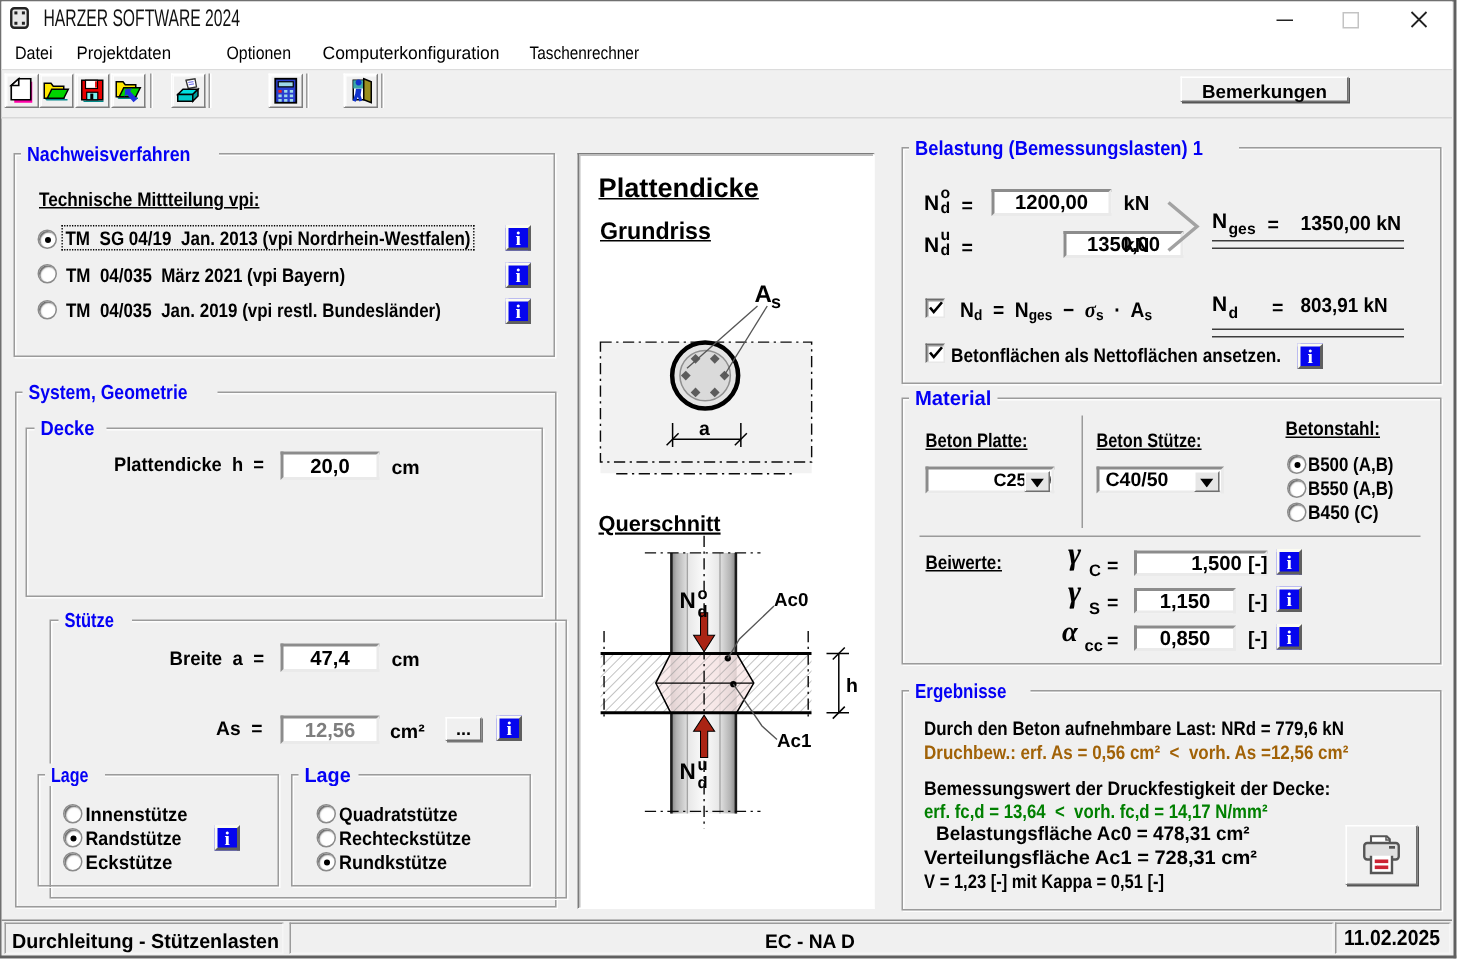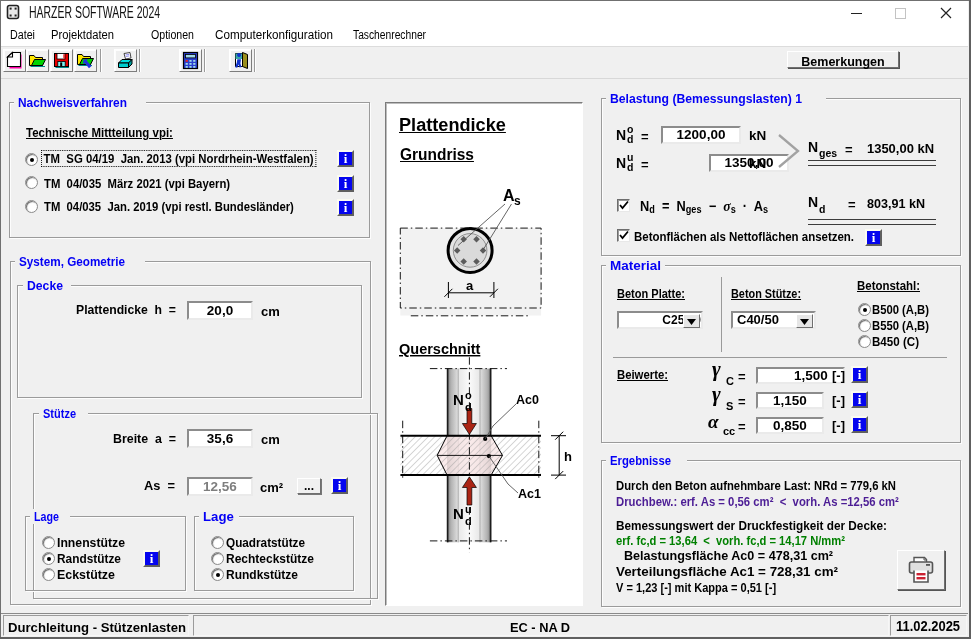--- a/index.html
+++ b/index.html
@@ -147,21 +147,21 @@
   <div class="glab" style="left:5px;"><span class="sx" id="g3">Decke</span></div>
 </div>
 <div class="t" style="left:76px;top:303px;"><span class="sx" id="t2">Plattendicke&nbsp; h&nbsp; =</span></div>
 <div class="inp" style="left:187px;top:301px;width:62px;height:15px;line-height:15px;">20,0</div>
 <div class="t" style="left:261px;top:305px;">cm</div>
 
 <div class="g" style="left:17px;top:413px;width:343px;height:184px;margin-left:16px;">
   <div class="glab" style="left:5px;"><span class="sx" id="g4">Stütze</span></div>
 </div>
 <div class="t" style="left:113px;top:431.5px;"><span class="sx" id="t3">Breite&nbsp; a&nbsp; =</span></div>
-<div class="inp" style="left:187px;top:429px;width:62px;height:15px;line-height:15px;">35,6</div>
+<div class="inp" style="left:187px;top:429px;width:62px;height:15px;line-height:15px;">47,4</div>
 <div class="t" style="left:261px;top:433px;">cm</div>
 <div class="t" style="left:144px;top:478.5px;text-decoration:underline;"><span class="sx" id="t4">As&nbsp; =</span></div>
 <div class="inp" style="left:187px;top:477px;width:62px;height:15px;line-height:15px;color:#7e7e7e;">12,56</div>
 <div class="t" style="left:260px;top:481px;">cm²</div>
 <div class="abs" style="left:297px;top:478px;width:24px;height:16px;background:#f0f0f0;border:1px solid;border-color:#fff #6f6f6f #6f6f6f #fff;box-shadow:1px 1px 0 #777;box-sizing:border-box;text-align:center;font-weight:bold;font-size:12px;line-height:14px;">...</div>
 <div class="ibtn" style="left:331px;top:477px;">i</div>
 
 <div class="g" style="left:25px;top:516px;width:159px;height:73px;">
   <div class="glab" style="left:4px;"><span class="sx" id="g5">Lage</span></div>
 </div>
@@ -382,21 +382,21 @@
 <div class="t" style="left:723px;top:425px;font-size:11px;">cc</div>
 <div class="t" style="left:738px;top:420px;">=</div>
 <div class="inp" style="left:756px;top:417px;width:64px;height:13px;line-height:13px;">0,850</div>
 <div class="t" style="left:832px;top:419px;">[-]</div>
 <div class="ibtn" style="left:851px;top:416px;">i</div>
 
 <div class="g" style="left:601px;top:460px;width:358px;height:145px;">
   <div class="glab" style="left:4px;"><span class="sx" id="g9">Ergebnisse</span></div>
 </div>
 <div class="t" style="left:616px;top:479px;"><span class="sx" id="e1">Durch den Beton aufnehmbare Last: NRd = 779,6 kN</span></div>
-<div class="t" style="left:616px;top:495px;color:#4c1d95;"><span class="sx" id="e2">Druchbew.: erf. As = 0,56 cm²&nbsp; &lt;&nbsp; vorh. As =12,56 cm²</span></div>
+<div class="t" style="left:616px;top:495px;color:#a16207;"><span class="sx" id="e2">Druchbew.: erf. As = 0,56 cm²&nbsp; &lt;&nbsp; vorh. As =12,56 cm²</span></div>
 <div class="t" style="left:616px;top:518.5px;"><span class="sx" id="e3">Bemessungswert der Druckfestigkeit der Decke:</span></div>
 <div class="t" style="left:616px;top:533.5px;color:#008000;"><span class="sx" id="e4">erf. fc,d = 13,64&nbsp; &lt;&nbsp; vorh. fc,d = 14,17 N/mm²</span></div>
 <div class="t" style="left:624px;top:549px;"><span class="sx" id="e5">Belastungsfläche Ac0 = 478,31 cm²</span></div>
 <div class="t" style="left:616px;top:565px;"><span class="sx" id="e6">Verteilungsfläche Ac1 = 728,31 cm²</span></div>
 <div class="t" style="left:616px;top:581px;"><span class="sx" id="e7">V = 1,23 [-] mit Kappa = 0,51 [-]</span></div>
 
 <div class="abs" style="left:897px;top:550px;width:48px;height:40px;background:#f0f0f0;border:1px solid;border-color:#fff #6f6f6f #6f6f6f #fff;box-shadow:1px 1px 0 #555;box-sizing:border-box;"></div>
 <svg class="abs" style="left:906px;top:555px" width="30" height="30" viewBox="0 0 30 30">
   <path d="M8 7 L8 2.5 L18.5 2.5 L20.5 4.5 L20.5 7" fill="#fff" stroke="#555" stroke-width="1.4"></path>
   <path d="M18 2.5 L18 5 L20.5 5" fill="none" stroke="#555" stroke-width="1"></path>

